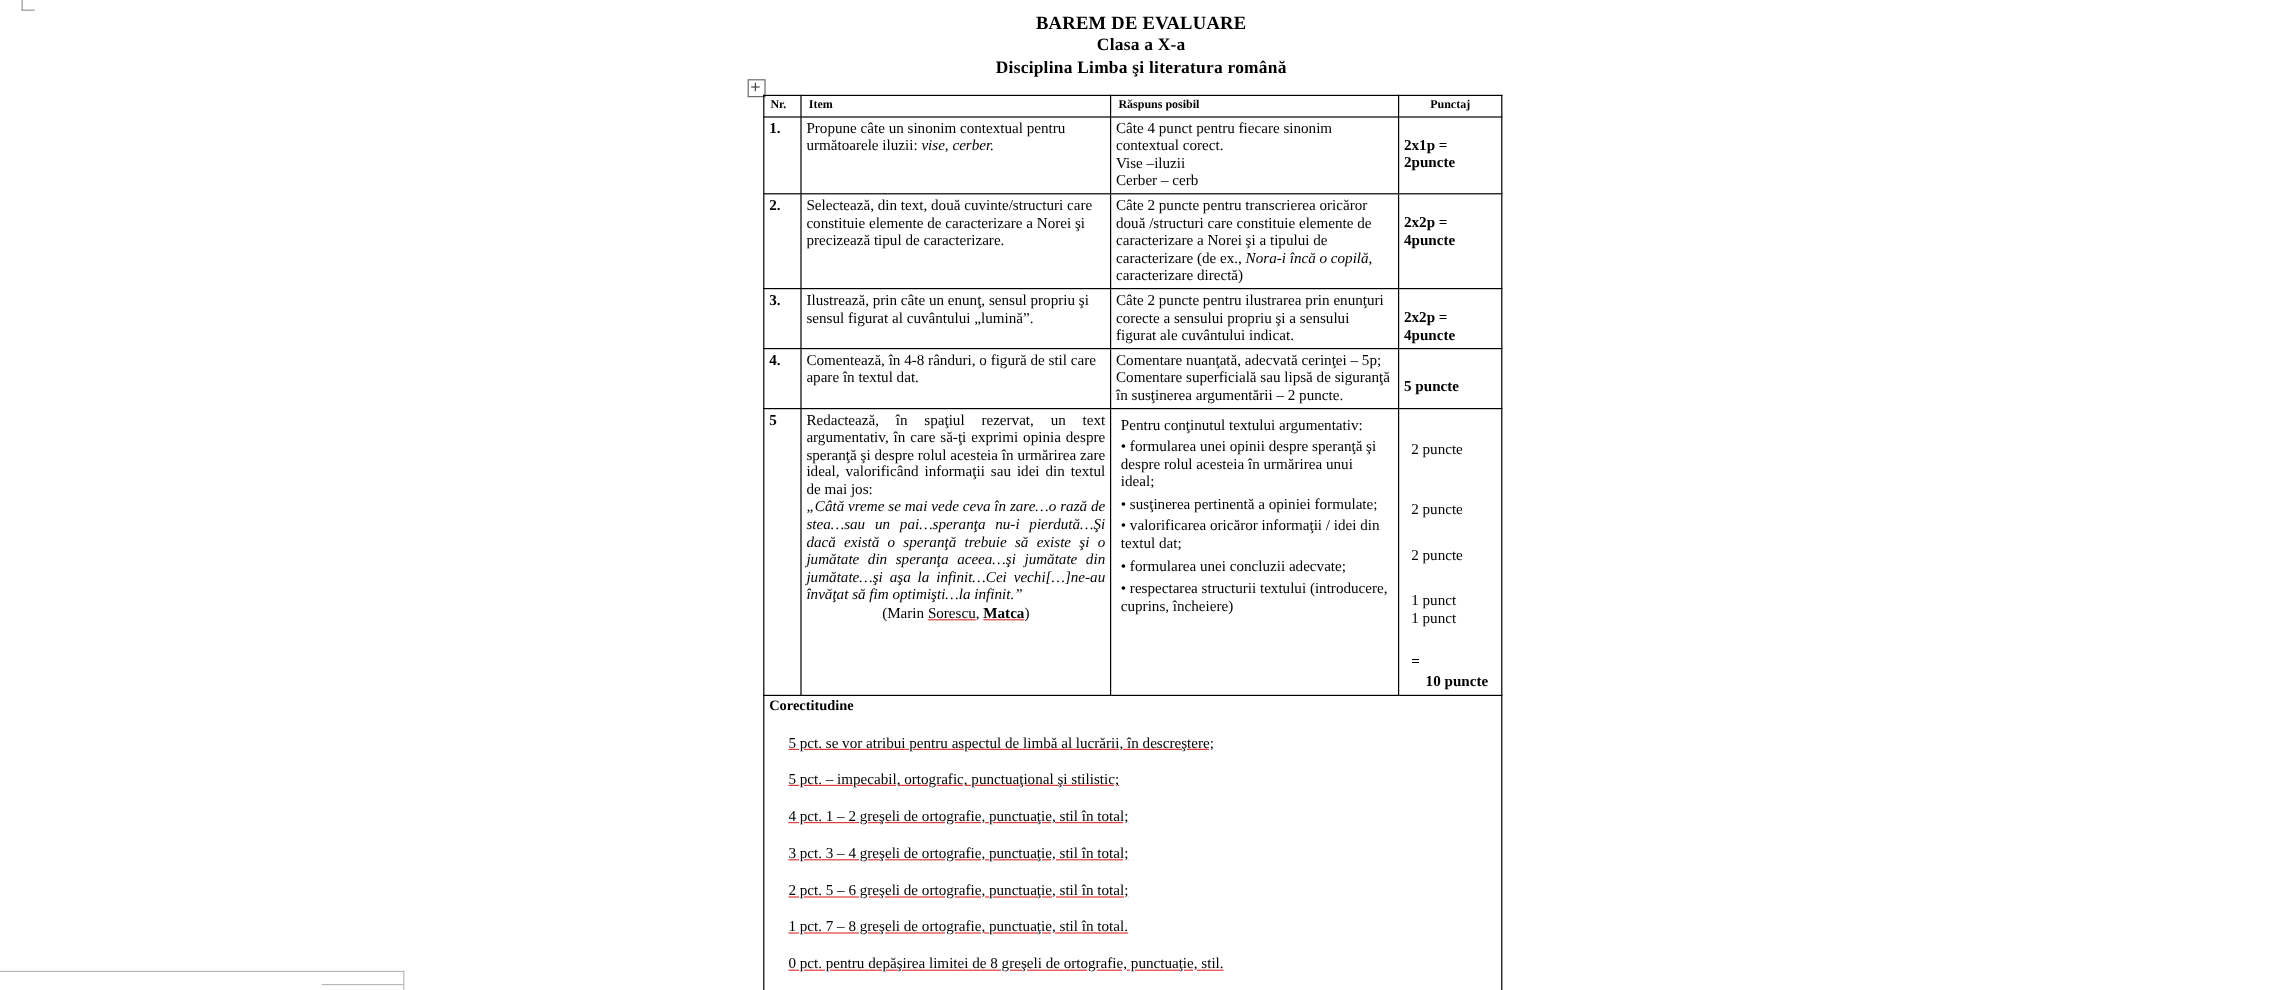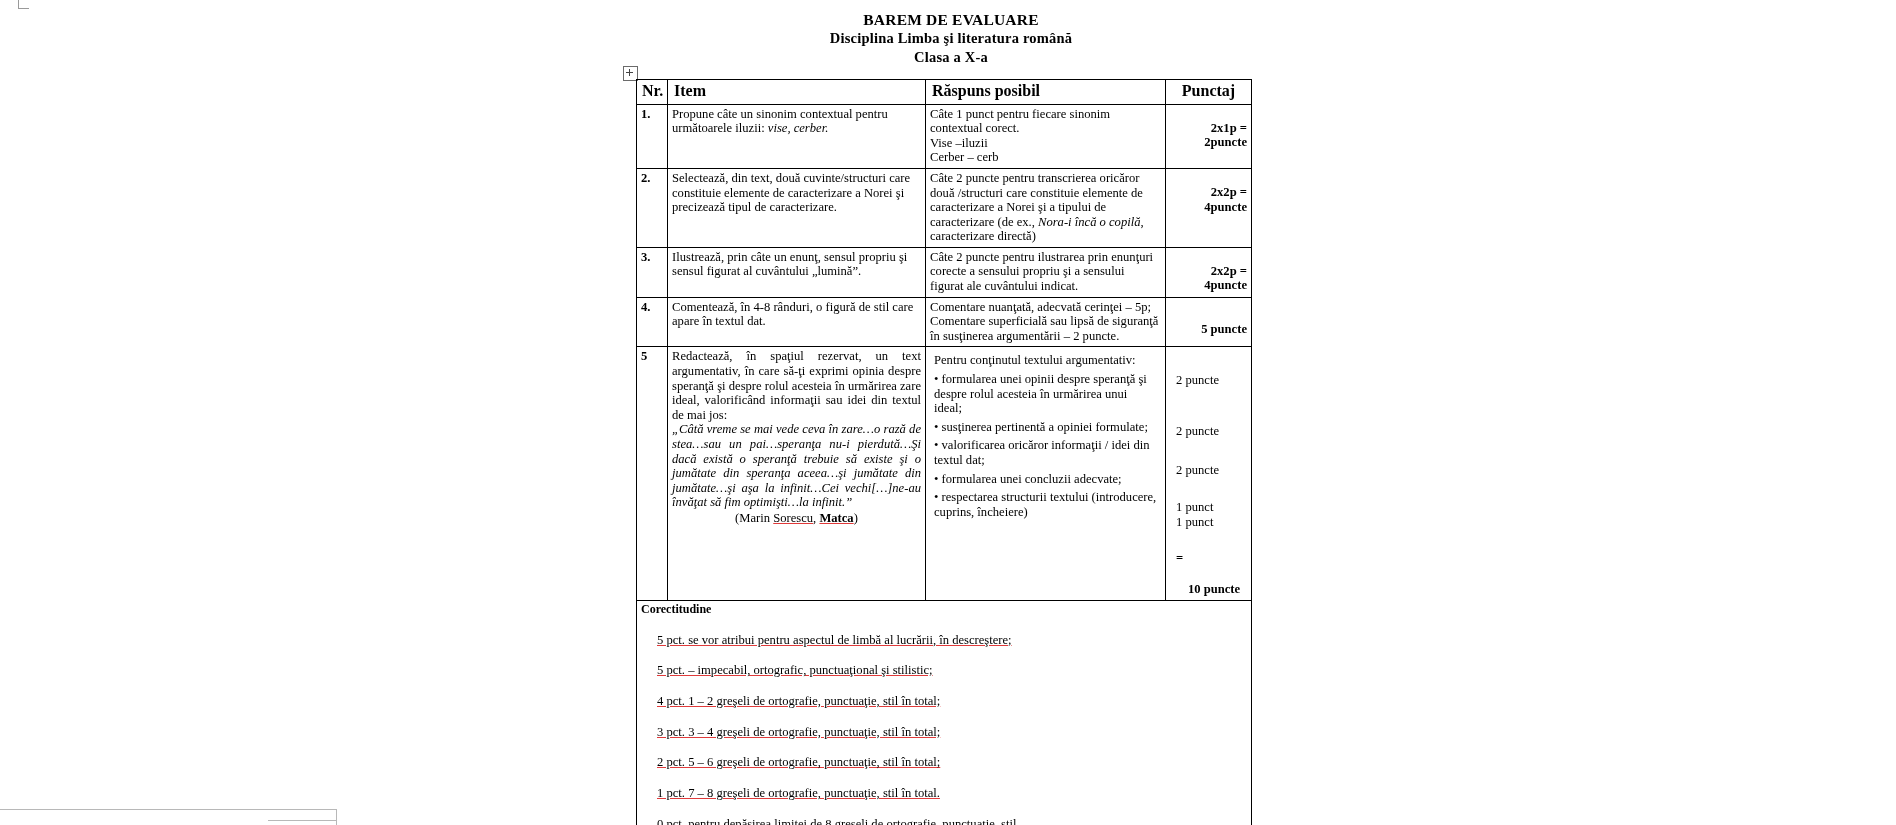--- a/index.html
+++ b/index.html
@@ -121,33 +121,33 @@
   col.c-nr   { width: 31px; }
   col.c-item { width: 258px; }
   col.c-rasp { width: 240px; }
   col.c-punc { width: 86px; }
 
   .hdr td {
     font-weight: bold;
     text-align: center;
     padding-top: 2px;
     padding-bottom: 3px;
-    font-size: 16px;
+    font-size: 10px;
   }
   .hdr td.left { text-align: left; padding-left: 6px; margin-left: 28px; }
   .hdr td.nr { text-align: left; padding-left: 5px;}
 
   td.nr-cell {
     font-weight: bold;
     text-align: left;
     padding-left: 5px;
   }
   td.punct-cell {
     font-weight: bold;
-    text-align: right;
+    text-align: left;
     padding-left: 8px;
   }
   .punct-mid {
     display: block;
     margin-top: 14px;
   }
   .punct-mid2 {
     display: block;
     margin-top: 22px;
   }
@@ -157,21 +157,21 @@
   .indent { text-indent: 14px; }
 
   
   .p5 p { margin: 0; }
   .p5 .sp1 { margin-top: 24px; }
   .p5 .sp2 { margin-top: 36px; }
   .p5 .sp3 { margin-top: 24px; }
   .p5 .sp4 { margin-top: 23px; }
   .p5 .sp5 { margin-top: 0px; }
   .p5 .eq  { margin-top: 22px; font-weight: bold;}
-  .p5 .tot { margin-top: 16px; font-weight: bold; padding-left: 12px;}
+  .p5 .tot { margin-top: 2px; font-weight: bold; padding-left: 12px;}
 
   .rasp5 p { margin: 4px; }
 
   
   td.corect {
     padding: 3px 4px 4px 6px;
   }
   td.corect .title {
     font-weight: bold;
     font-size: 12px;
@@ -189,22 +189,22 @@
 <body>
 
 <div id="page">
 
   <div class="ruler-mark"></div>
 
   <div class="move-handle"></div>
 
   <div class="heading">
     <div class="line l1">BAREM DE EVALUARE</div>
+    <div class="line l3">Clasa a X-a</div>
     <div class="line l2">Disciplina Limba şi literatura română</div>
-    <div class="line l3">Clasa a X-a</div>
   </div>
 
   <table class="barem">
     <colgroup>
       <col class="c-nr">
         <col class="c-item">
         <col class="c-rasp">
         <col class="c-punc">
     </colgroup>
     <tbody>
@@ -214,21 +214,21 @@
         <td class="left">Răspuns posibil</td>
         <td>Punctaj</td>
       </tr>
 
       <tr>
         <td class="nr-cell">1.</td>
         <td>
           <span>Propune câte un sinonim contextual pentru următoarele iluzii: </span><span class="it">vise, cerber.</span>
         </td>
         <td>
-          <div>Câte 1 punct pentru fiecare sinonim contextual corect.</div>
+          <div>Câte 4 punct pentru fiecare sinonim contextual corect.</div>
           <div>Vise –iluzii</div>
           <div>Cerber – cerb</div>
         </td>
         <td class="punct-cell">
           <span class="punct-mid">2x1p = 2puncte</span>
         </td>
       </tr>
 
       <tr>
         <td class="nr-cell">2.</td>

